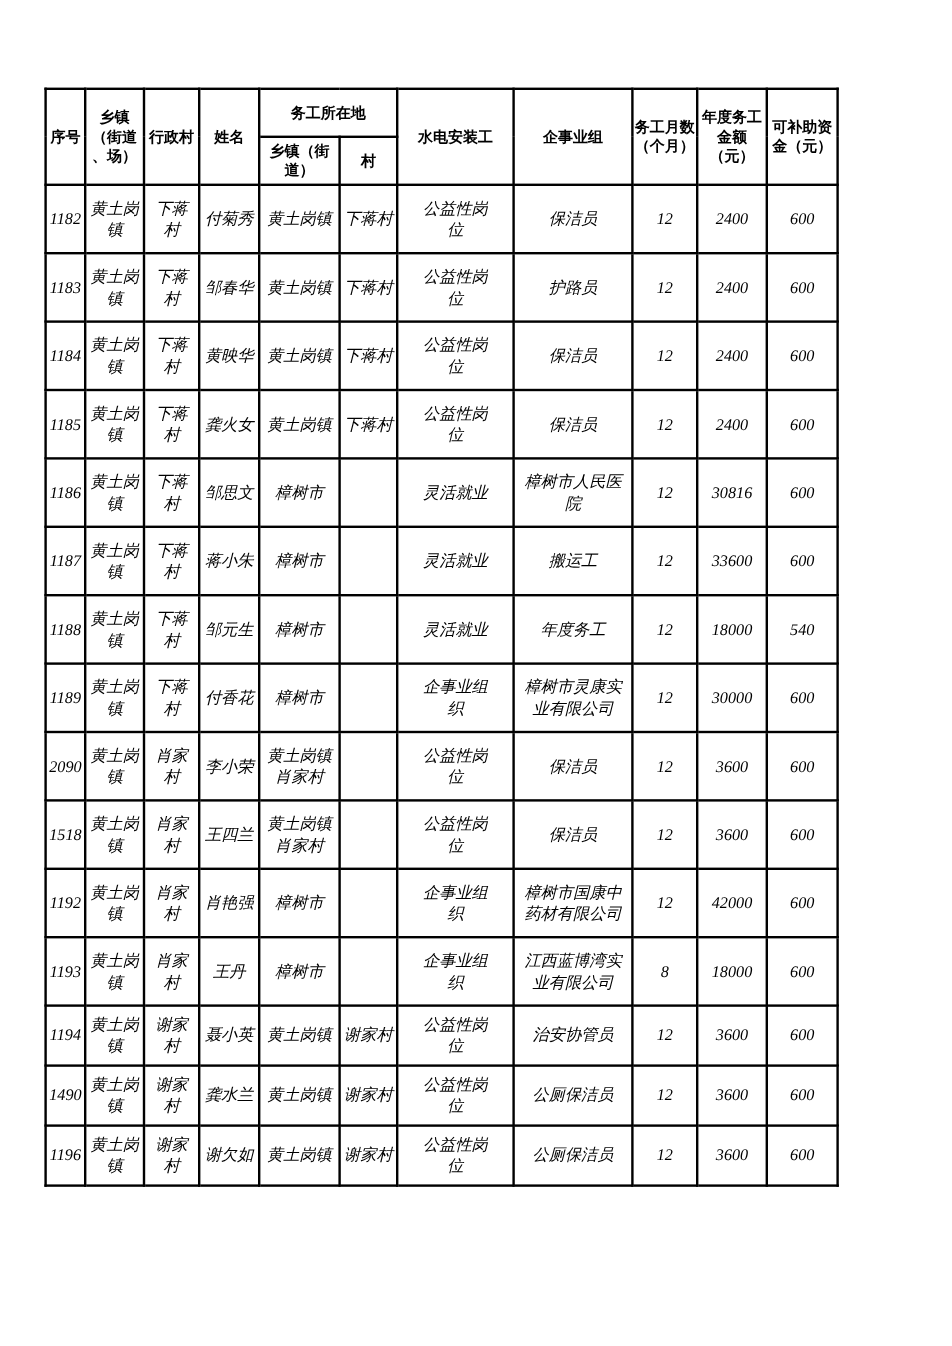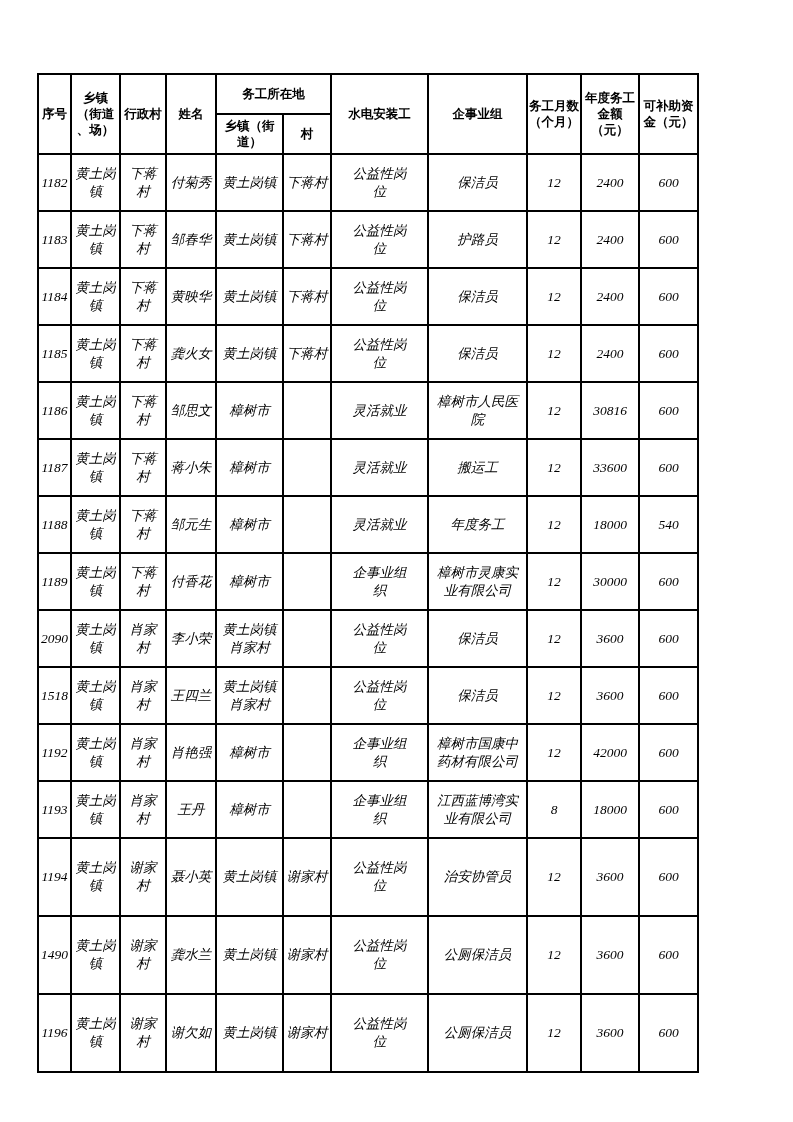--- a/index.html
+++ b/index.html
@@ -26,21 +26,21 @@
     font-size: 12.5px;
     line-height: 1.3;
     padding: 0;
   }
   thead tr { height: 40px; }
   tbody td {
     font-size: 13.5px;
     line-height: 1.32;
   }
   tbody tr { height: 57px; font-style: italic; }
-  tbody tr:nth-child(n+13) { height: 78px; }
+  tbody tr:nth-child(n+13) { height: 50px; }
 </style>
 </head>
 <body>
 
 <div class="page">
   <table class="report">
     <colgroup>
       <col style="width:33px">
         <col style="width:49px">
         <col style="width:46px">

